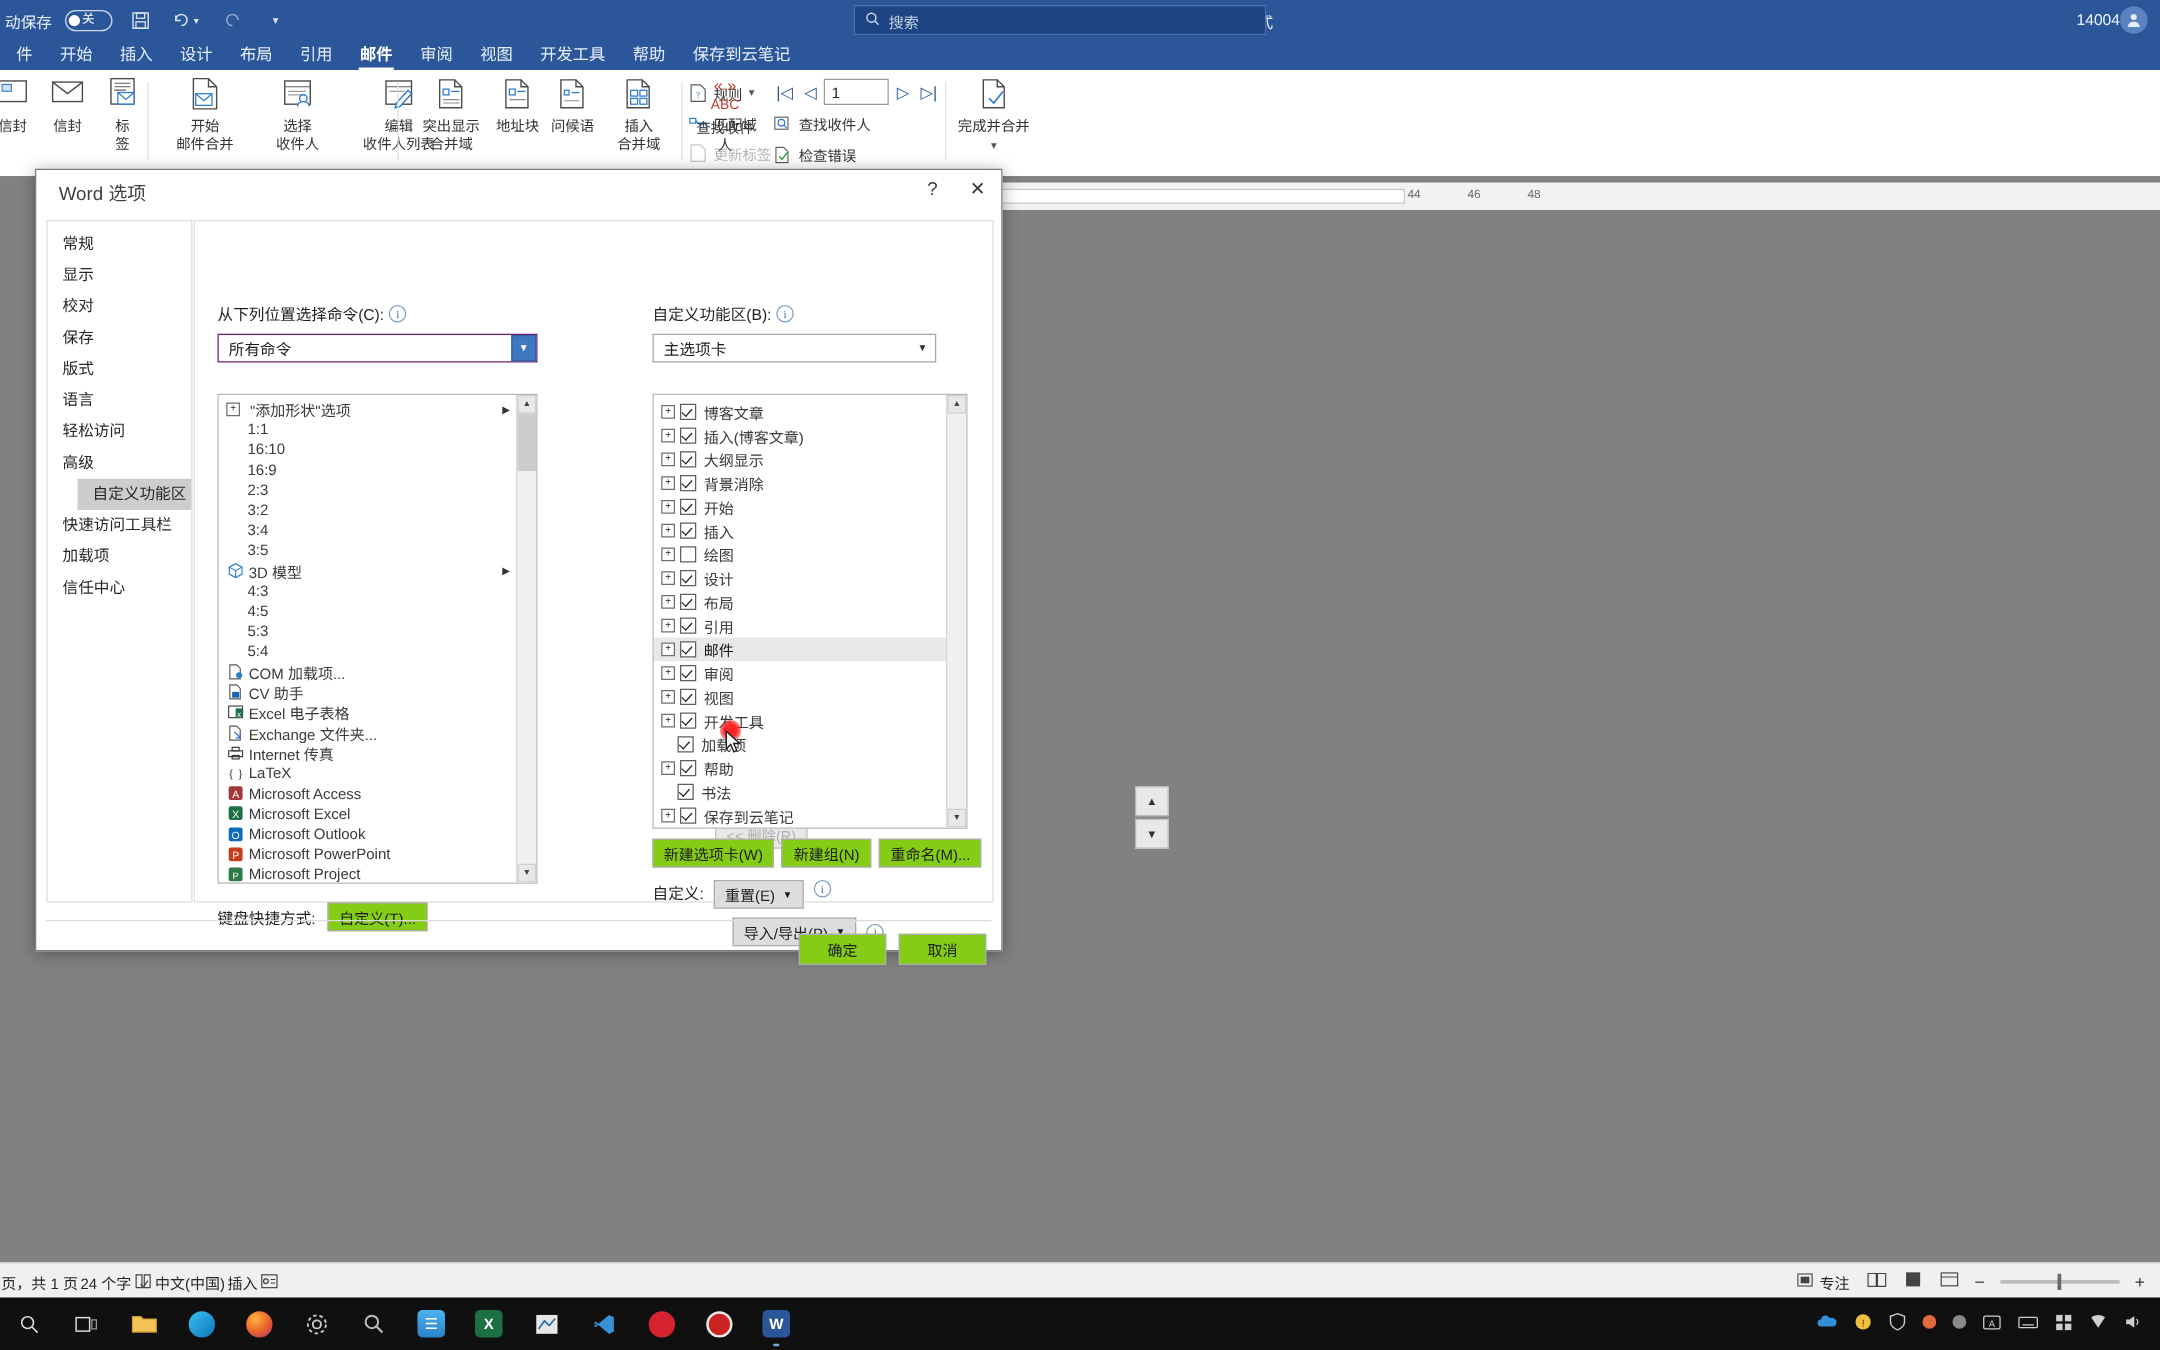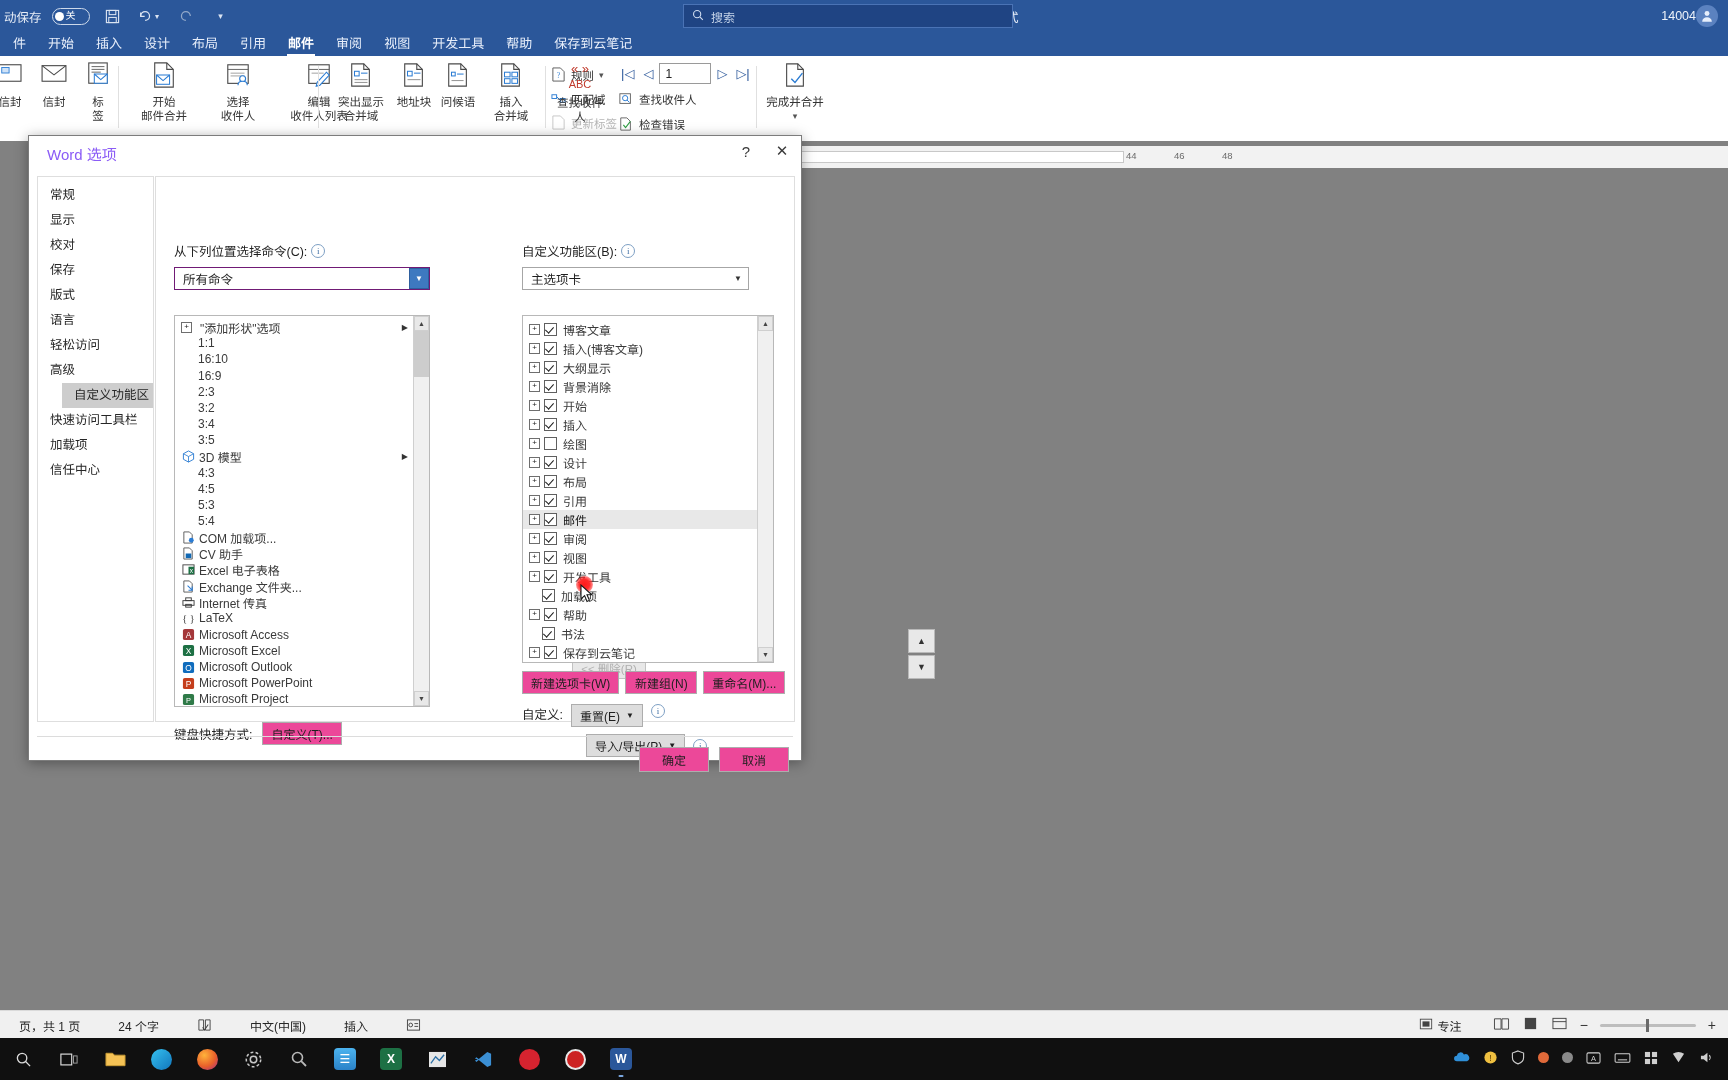--- a/index.html
+++ b/index.html
@@ -134,21 +134,21 @@
   .caret{
     position:absolute;left:396px;top:420px;width:1.5px;height:44px;background:#111;
   }
 
   
   .dialog{
     position:absolute;left:28px;top:135px;width:772px;height:624px;background:#fff;
     border:1px solid #7c7c7c;box-shadow:0 2px 12px rgba(0,0,0,.35);
   }
   .dlg-title-bar{height:34px;display:flex;align-items:center;position:relative;}
-  .dlg-title{font-size:15px;color:#8b5cf6;padding-left:18px;}
+  .dlg-title{font-size:15px;color:#404040;padding-left:18px;}
   .dlg-btns{position:absolute;right:8px;top:4px;display:flex;align-items:center;gap:14px;}
   .dlg-btn{font-size:15px;color:#3a3a3a;width:22px;height:22px;display:flex;align-items:center;justify-content:center;}
   .dlg-body{position:absolute;left:0;top:34px;right:0;bottom:0;}
 
   .nav{
     position:absolute;left:8px;top:6px;width:117px;height:546px;
     border:1px solid #dedede;background:#fff;padding-top:6px;box-sizing:border-box;
   }
   .nav-item{height:25px;line-height:25px;padding-left:12px;font-size:12.5px;color:#262626;}
   .nav-item.selected{background:#cdcdcd;margin-left:24px;}
@@ -222,42 +222,42 @@
     margin-bottom:8px;box-sizing:border-box;
   }
   .updown{position:absolute;left:752px;top:452px;}
   .udbtn{
     width:27px;height:24px;background:#e8e8e8;border:1px solid #b9b9b9;
     display:flex;align-items:center;justify-content:center;font-size:9px;color:#333;
     margin-bottom:2px;box-sizing:border-box;
   }
 
   .btn{
-    background:#ec4899;border:1px solid #adadad;font-size:12px;color:#1f1f1f;
+    background:#84cc16;border:1px solid #adadad;font-size:12px;color:#1f1f1f;
     display:inline-flex;align-items:center;justify-content:center;box-sizing:border-box;
     padding:0 8px;
   }
   .btn.sp{background:#dddddd;}
 
   .hsep{position:absolute;left:8px;right:8px;height:1px;background:#dcdcdc;}
 
   
   .clickdot{
     position:absolute;width:17px;height:17px;border-radius:50%;
     background:radial-gradient(circle,#ff1a1a 0%,#ff2b2b 42%,rgba(255,0,0,.45) 68%,rgba(255,0,0,0) 100%);
     pointer-events:none;
   }
   .cursor{position:absolute;width:14px;height:20px;pointer-events:none;}
 
   
   .statusbar{
     position:absolute;left:0;top:1010px;width:1728px;height:28px;background:#f0f0f0;
     border-top:1px solid #dadada;display:flex;align-items:center;font-size:12px;color:#262626;
   }
-  .sb-item{padding:0 19px;display:flex;align-items:center;gap:5px;white-space:nowrap;}
+  .sb-item{padding:0 1px;display:flex;align-items:center;gap:5px;white-space:nowrap;}
   .sb-right{margin-left:auto;display:flex;align-items:center;gap:12px;padding-right:12px;}
   .zoom-track{width:96px;height:3px;background:#bdbdbd;position:relative;border-radius:2px;}
   .zoom-knob{position:absolute;left:46px;top:-5px;width:3px;height:13px;background:#6a6a6a;}
 
   
   .taskbar{
     position:absolute;left:0;top:1038px;width:1728px;height:42px;background:#101010;
     display:flex;align-items:center;
   }
   .tb-ic{

